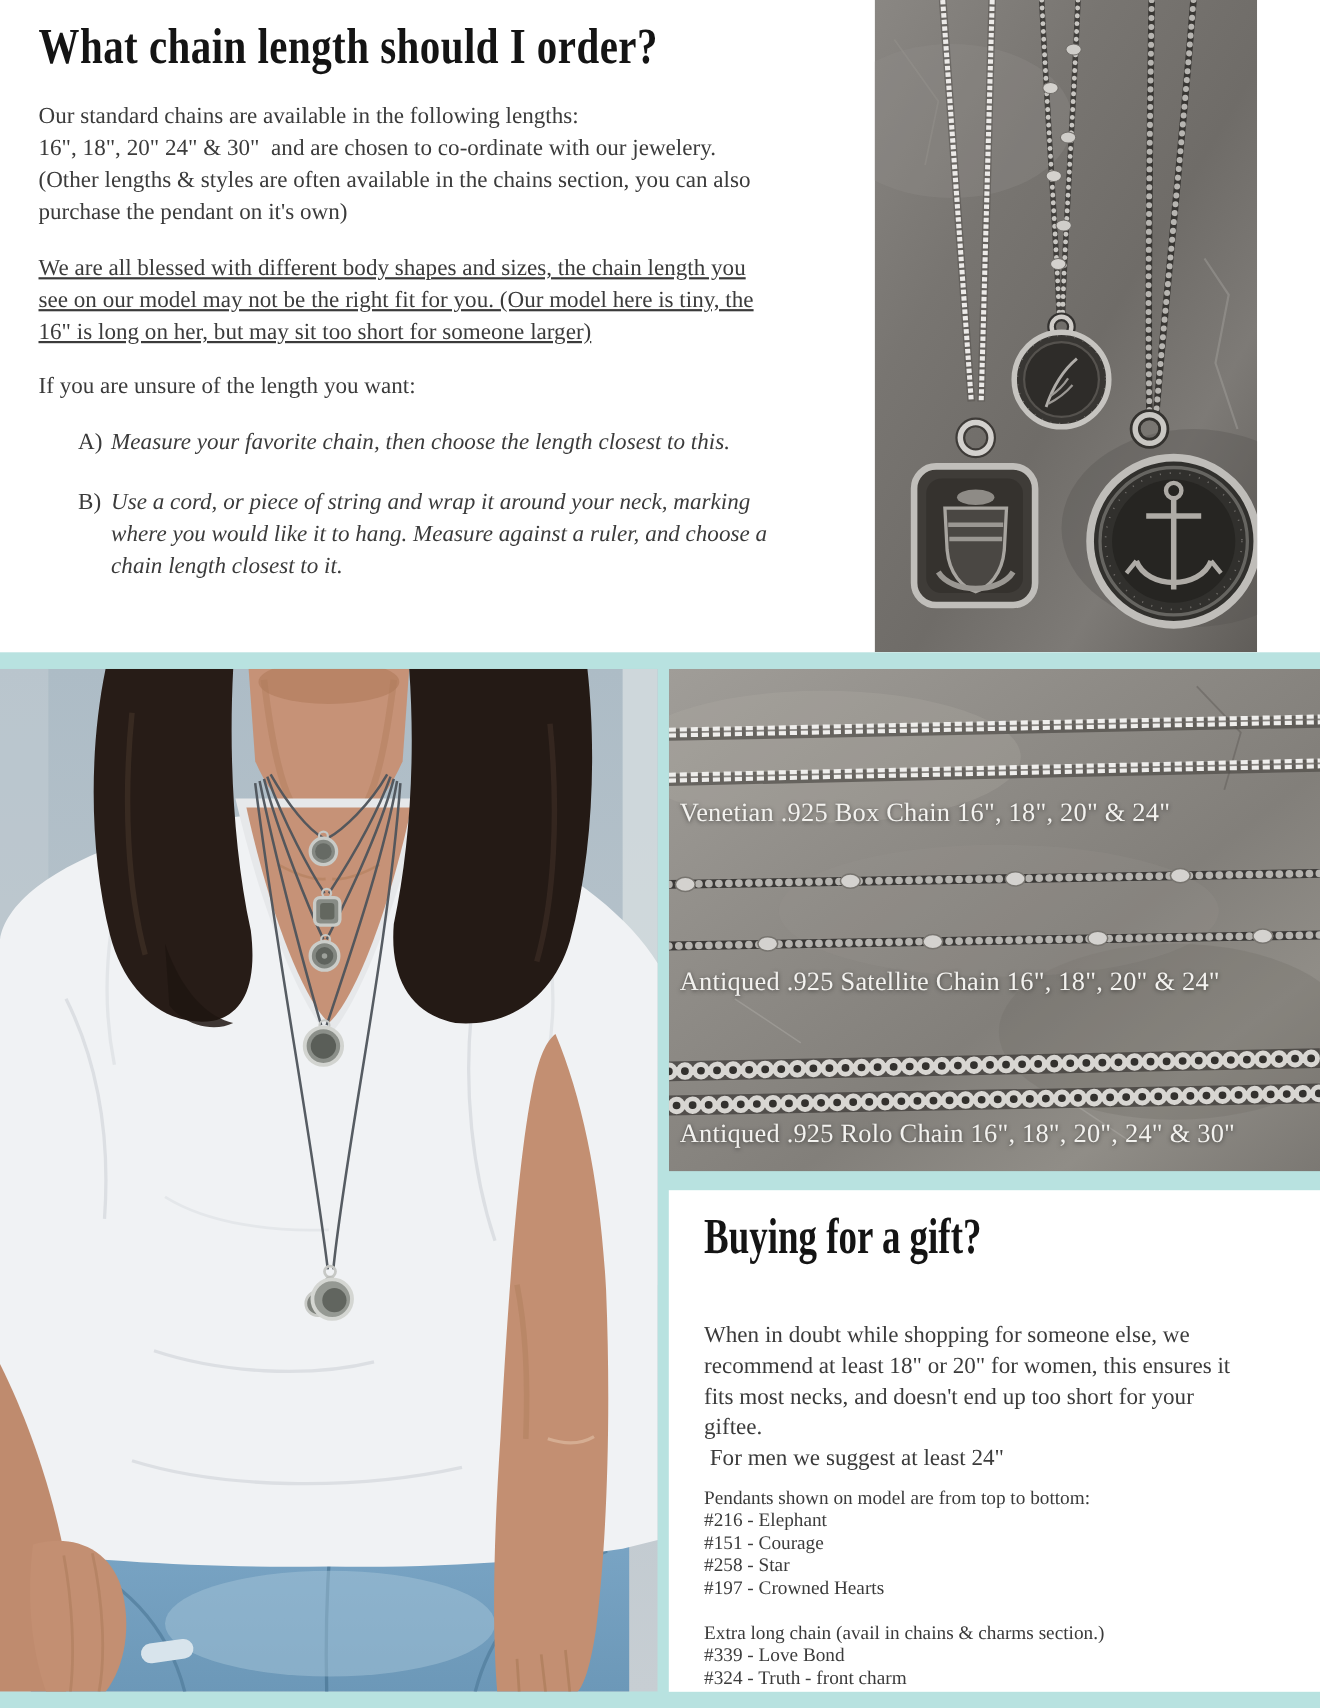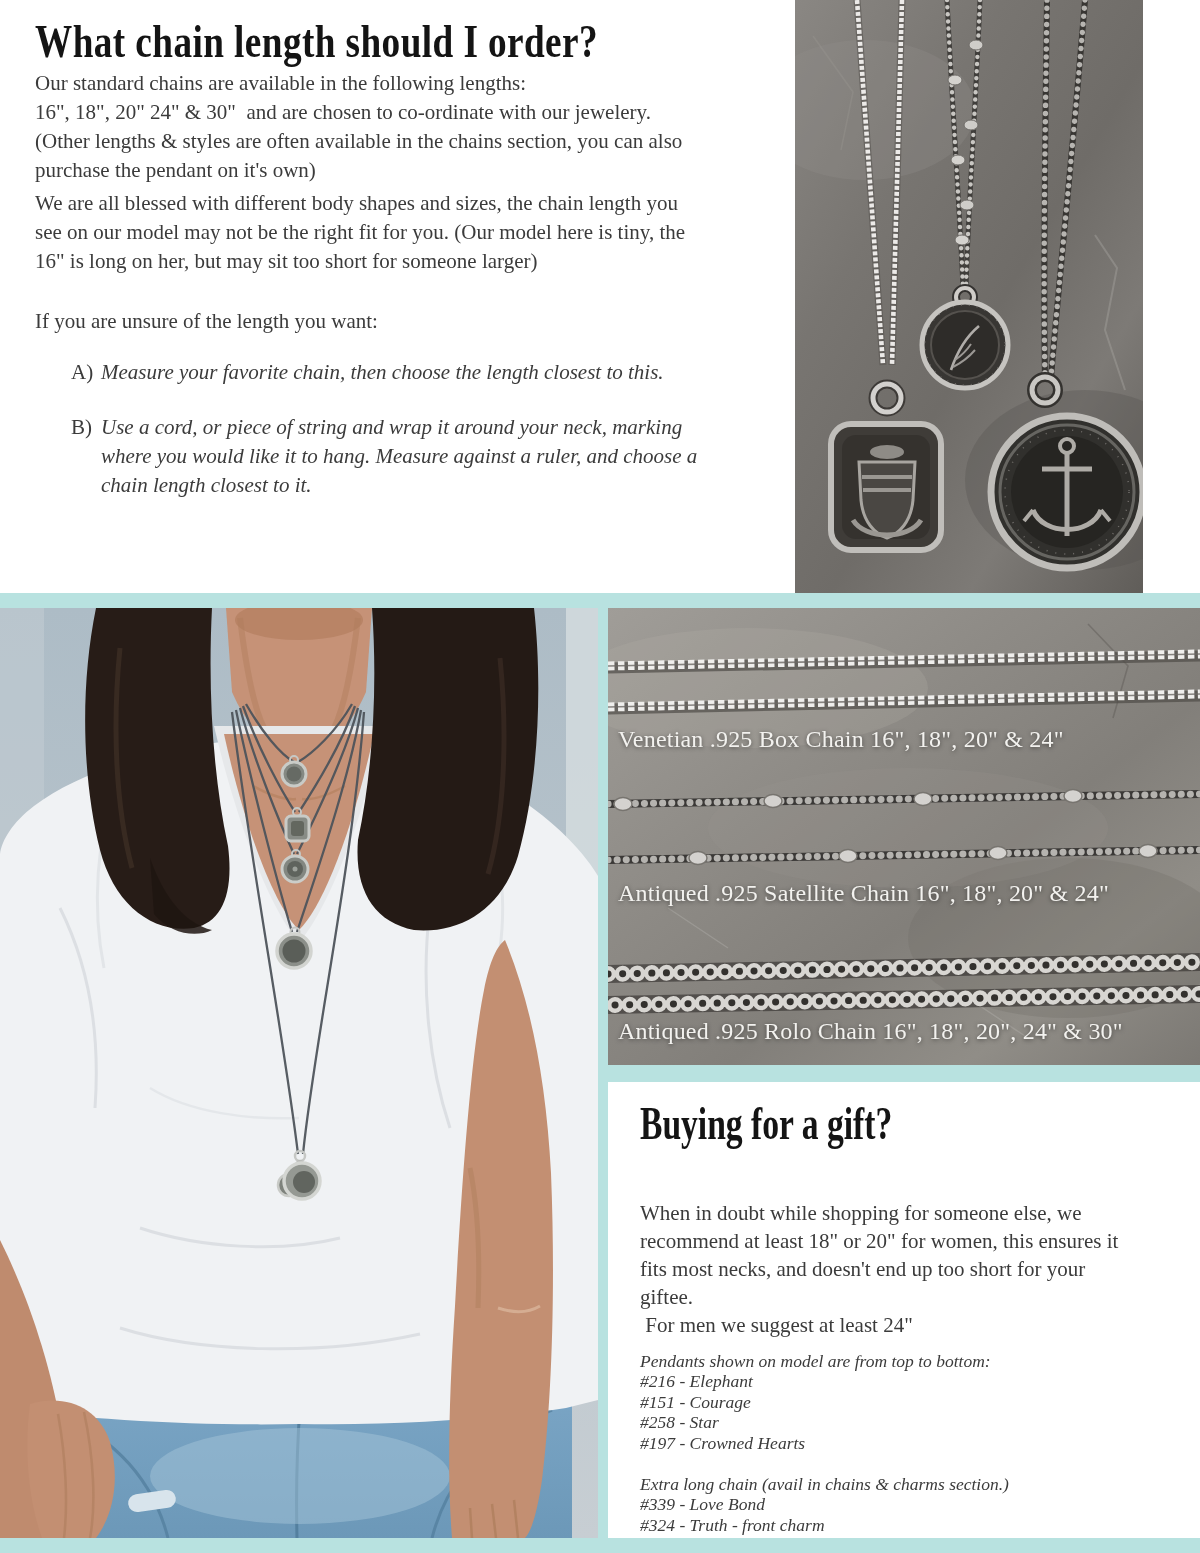--- a/index.html
+++ b/index.html
@@ -33,23 +33,23 @@
     letter-spacing: 0.5px;
     transform: scaleX(0.81);
     transform-origin: left top;
     white-space: nowrap;
   }
   .para {
     font-size: 21px;
     line-height: 29px;
     white-space: pre-wrap;
   }
-  .para.p1 { }
-  .para.p2 { margin-top: 4px; }
-  .para.p3 { margin-top: 31px; }
+  .para.p1 { margin-top: 22px; }
+  .para.p2 { margin-top: 22px; text-decoration: underline; }
+  .para.p3 { margin-top: 20px; }
   .options { margin-top: 22px; margin-left: 36px; }
   .option { display: flex; margin-top: 0; }
   .option + .option { margin-top: 26px; }
   .opt-label {
     font-size: 21px; line-height: 29px; flex: 0 0 30px;
   }
   .opt-text {
     font-size: 21px; line-height: 29px; white-space: pre-wrap; font-style: italic;
   }
   
@@ -89,21 +89,21 @@
     transform-origin: left top;
     white-space: nowrap;
   }
   .gift-body {
     margin-top: 48px;
     font-size: 21px;
     line-height: 28px;
     white-space: pre-wrap;
     width: 545px;
   }
-  .pendant-list { margin-top: 12px; font-style: italic; }
+  .pendant-list { margin-top: 12px; }
   .list-line {
     font-size: 17.5px;
     line-height: 20.5px;
     min-height: 20.5px;
     white-space: pre-wrap;
   }
 </style>
 </head>
 <body>
 

